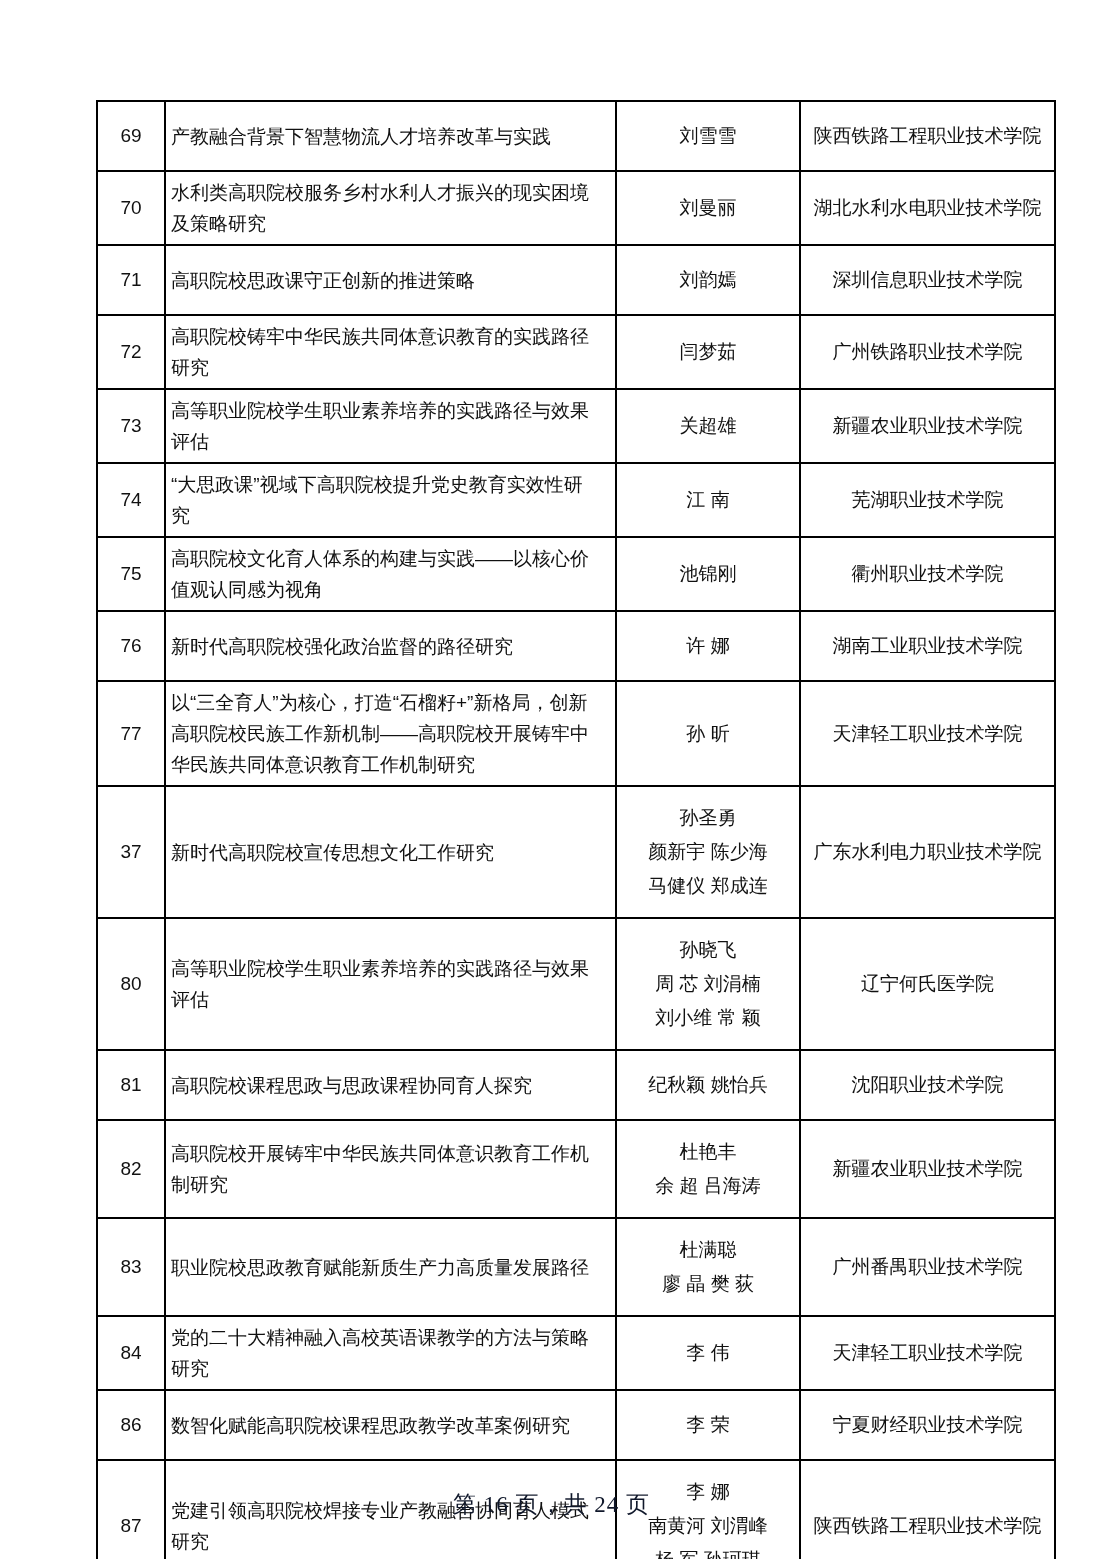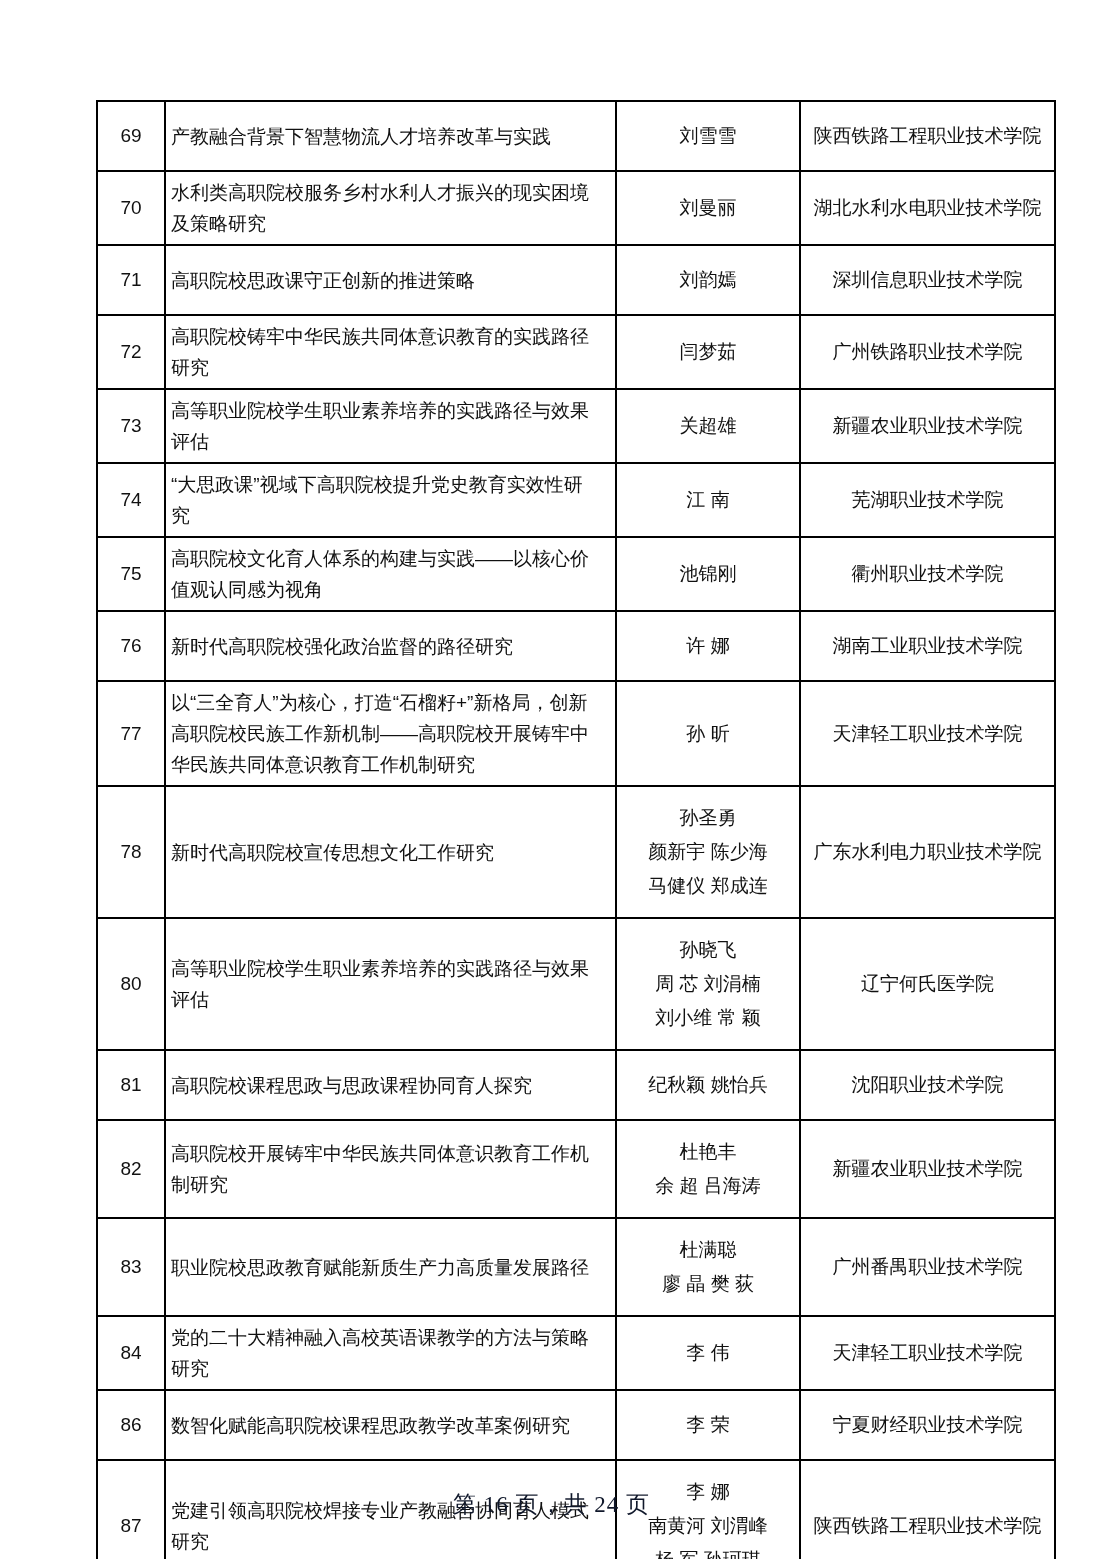--- a/index.html
+++ b/index.html
@@ -152,21 +152,21 @@
   <tr>
     <td class="c-no">77</td>
     <td class="c-title">以“三全育人”为核心，打造“石榴籽+”新格局，创新高职院校民族工作新机制——高职院校开展铸牢中华民族共同体意识教育工作机制研究</td>
     <td class="c-auth">
             <span class="author-line">孙 昕</span>
           </td>
     <td class="c-inst">天津轻工职业技术学院</td>
   </tr>
 
   <tr>
-    <td class="c-no">78</td>
+    <td class="c-no">37</td>
     <td class="c-title">新时代高职院校宣传思想文化工作研究</td>
     <td class="c-auth">
             <span class="author-line">孙圣勇</span>
             <span class="author-line">颜新宇 陈少海</span>
             <span class="author-line">马健仪 郑成连</span>
           </td>
     <td class="c-inst">广东水利电力职业技术学院</td>
   </tr>
 
 

